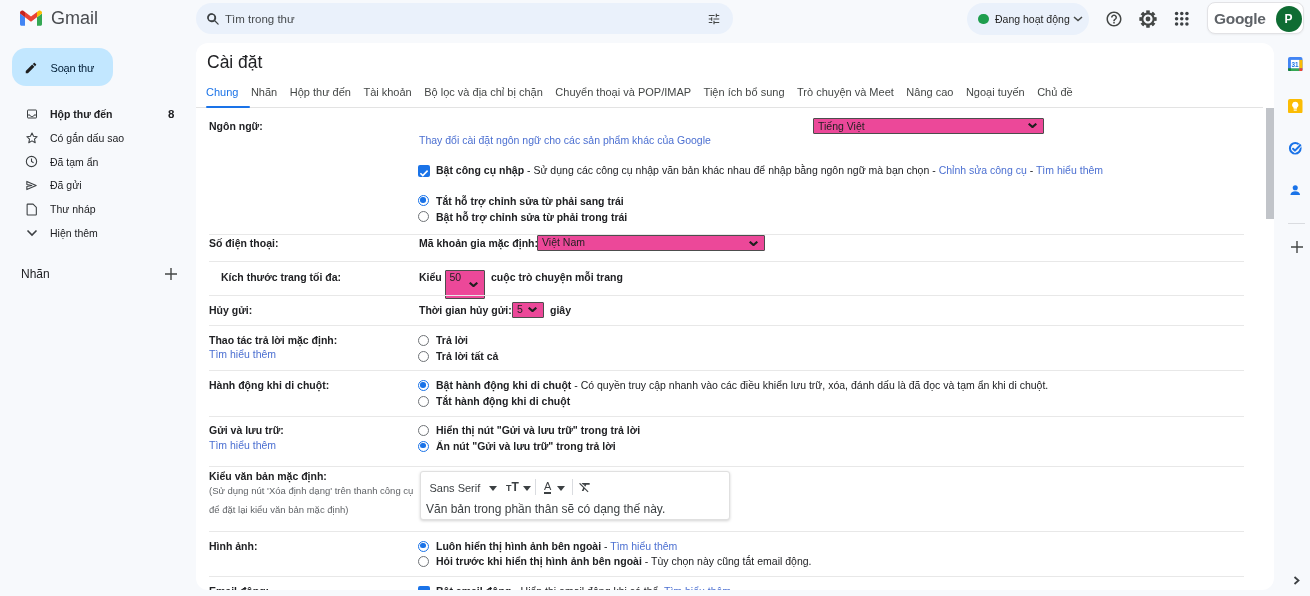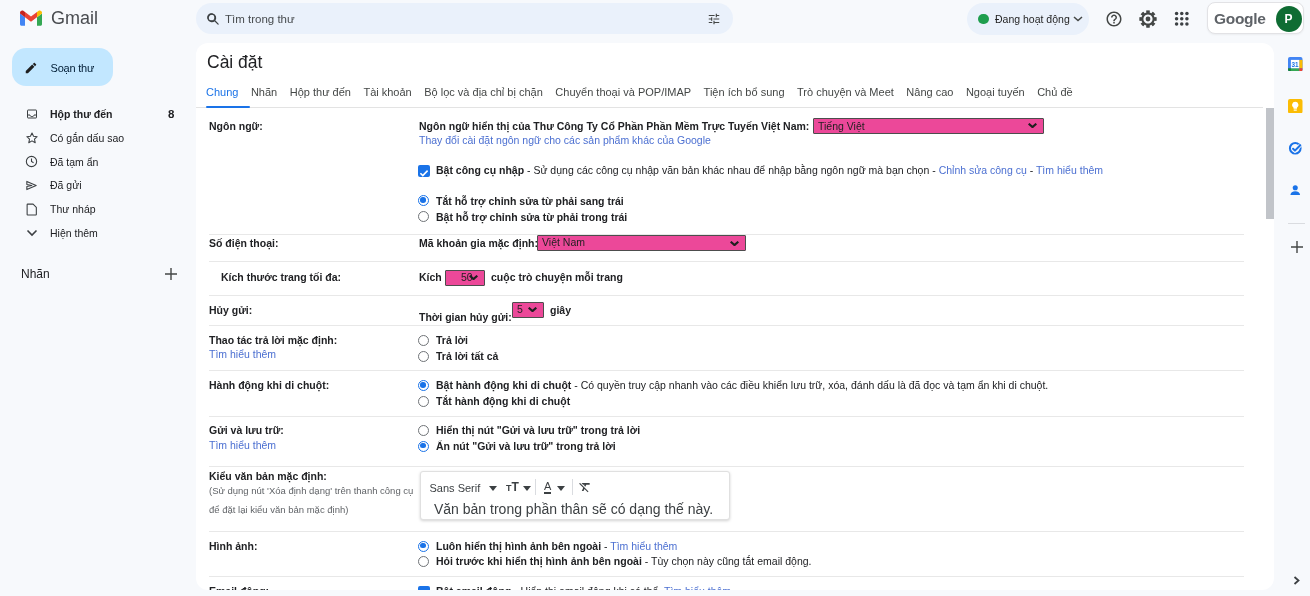--- a/index.html
+++ b/index.html
@@ -132,52 +132,51 @@
       <span>Tiện ích bổ sung</span>
       <span>Trò chuyện và Meet</span>
       <span>Nâng cao</span>
       <span>Ngoại tuyến</span>
       <span>Chủ đề</span>
   </div>
   <div class="abs" style="left:0;top:64px;width:1067px;height:1px;background:#e3e3e3;"></div>
   <div class="abs" style="left:9.8px;top:62.7px;width:44px;height:2.8px;border-radius:2px;background:#1a73e8;"></div>
 
   <div class="line b" style="left:13px;top:78px;">Ngôn ngữ:</div>
-  <div class="line b" style="left:223px;top:78px;">Ngôn ngữ hiển thị của Thư Công Ty Cổ Phần Phần Mềm Trực Tuyến Việt Nam:</div>
   <div class="sel" style="left:617px;top:74.5px;width:231px;height:16.5px;line-height:14.5px;">Tiếng Việt<svg width="9" height="5" viewBox="0 0 9 5">
         <path fill="none" stroke="#1f1f1f" stroke-width="2.1" d="M0.7 0.7l3.8 3.4 3.8-3.4"></path>
       </svg></div>
   <div class="line" style="left:223px;top:92px;"><a class="lnk">Thay đổi cài đặt ngôn ngữ cho các sản phẩm khác của Google</a></div>
   <div class="chk" style="left:222px;top:122px;"><svg width="12" height="12" viewBox="0 0 12 12">
         <path fill="none" stroke="#fff" stroke-width="1.6" d="M2.4 6.2l2.4 2.4 4.8-5"></path>
       </svg></div>
   <div class="line" style="left:240px;top:121.5px;"><span class="b">Bật công cụ nhập</span> - Sử dụng các công cụ nhập văn bản khác nhau để nhập bằng ngôn ngữ mà bạn chọn - <a class="lnk">Chỉnh sửa công cụ</a> - <a class="lnk">Tìm hiểu thêm</a></div>
   <div class="radio on" style="left:222px;top:152px;"></div>
   <div class="line b" style="left:240px;top:152.5px;">Tắt hỗ trợ chỉnh sửa từ phải sang trái</div>
   <div class="radio" style="left:222px;top:168px;"></div>
   <div class="line b" style="left:240px;top:168.5px;">Bật hỗ trợ chỉnh sửa từ phải trong trái</div>
   <div class="sep" style="left:13px;top:191px;"></div>
 
   <div class="line b" style="left:13px;top:194.5px;">Số điện thoại:</div>
   <div class="line b" style="left:223px;top:194.5px;">Mã khoản gia mặc định:</div>
-  <div class="sel" style="left:341px;top:192.4px;width:209px;height:15.5px;line-height:13.5px;">Việt Nam<svg width="9" height="5" viewBox="0 0 9 5">
+  <div class="sel" style="left:341px;top:192.4px;width:228px;height:15.5px;line-height:13.5px;">Việt Nam<svg width="9" height="5" viewBox="0 0 9 5">
         <path fill="none" stroke="#1f1f1f" stroke-width="2.1" d="M0.7 0.7l3.8 3.4 3.8-3.4"></path>
       </svg></div>
   <div class="sep" style="left:13px;top:217.5px;"></div>
 
   <div class="line b" style="left:13px;top:229px;padding-left:12px;">Kích thước trang tối đa:</div>
-  <div class="line b" style="left:223px;top:229px;">Kích</div>
-  <div class="sel" style="left:248.5px;top:226.5px;width:40.5px;height:16px;line-height:13.5px;text-align:center;">50<svg width="9" height="5" viewBox="0 0 9 5">
+  <div class="line b" style="left:223px;top:229px;">Kiểu</div>
+  <div class="sel" style="left:248.5px;top:226.5px;width:40.5px;height:29px;line-height:13.5px;">50<svg width="9" height="5" viewBox="0 0 9 5">
         <path fill="none" stroke="#1f1f1f" stroke-width="2.1" d="M0.7 0.7l3.8 3.4 3.8-3.4"></path>
       </svg></div>
   <div class="line b" style="left:295px;top:229px;">cuộc trò chuyện mỗi trang</div>
   <div class="sep" style="left:13px;top:252px;"></div>
 
   <div class="line b" style="left:13px;top:261.5px;">Hủy gửi:</div>
-  <div class="line b" style="left:223px;top:261.5px;margin-top:7px;">Thời gian hủy gửi:</div>
+  <div class="line b" style="left:223px;top:261.5px;">Thời gian hủy gửi:</div>
   <div class="sel" style="left:316px;top:259px;width:32px;height:15.5px;line-height:13.5px;">5<svg width="9" height="5" viewBox="0 0 9 5">
         <path fill="none" stroke="#1f1f1f" stroke-width="2.1" d="M0.7 0.7l3.8 3.4 3.8-3.4"></path>
       </svg></div>
   <div class="line b" style="left:354px;top:261.5px;">giây</div>
   <div class="sep" style="left:13px;top:281.5px;"></div>
 
   <div class="line b" style="left:13px;top:292px;">Thao tác trả lời mặc định:</div>
   <div class="line" style="left:13px;top:306px;"><a class="lnk">Tìm hiểu thêm</a></div>
   <div class="radio" style="left:222px;top:292px;"></div>
   <div class="line b" style="left:240px;top:292px;">Trả lời</div>
@@ -215,21 +214,21 @@
     </svg>
   <div class="abs" style="left:339px;top:436px;width:1px;height:16px;background:#dadce0;"></div>
   <div class="abs" style="left:348px;top:437px;font-size:11px;color:#3c4043;border-bottom:2.5px solid #3c4043;line-height:12px;">A</div>
   <svg class="abs" style="left:361px;top:442.5px;" width="8" height="5" viewBox="0 0 8 5">
       <path fill="#3c4043" d="M0 0h8L4 5z"></path>
     </svg>
   <div class="abs" style="left:376px;top:436px;width:1px;height:16px;background:#dadce0;"></div>
   <svg class="abs" style="left:382px;top:437px;" width="14" height="14" viewBox="0 0 24 24">
       <path fill="#3c4043" d="M3.27 5L2 6.27l6.97 6.97L6.5 19h3l1.57-3.66L16.73 21 18 19.73 3.55 5.27 3.27 5zM6 5v.18L8.82 8h2.4l-.72 1.68 2.1 2.1L14.21 8H20V5H6z"></path>
     </svg>
-  <div class="abs" style="left:230px;top:461px;font-size:14px;line-height:11px;color:#3c4043;white-space:nowrap;margin-left:8px;">Văn bản trong phần thân sẽ có dạng thế này.</div>
+  <div class="abs" style="left:230px;top:461px;font-size:12px;line-height:11px;color:#3c4043;white-space:nowrap;">Văn bản trong phần thân sẽ có dạng thế này.</div>
   <div class="sep" style="left:13px;top:487.5px;"></div>
 
   <div class="line b" style="left:13px;top:497.5px;">Hình ảnh:</div>
   <div class="radio on" style="left:222px;top:497.5px;"></div>
   <div class="line" style="left:240px;top:497.5px;"><span class="b">Luôn hiển thị hình ảnh bên ngoài</span> - <a class="lnk">Tìm hiểu thêm</a></div>
   <div class="radio" style="left:222px;top:513px;"></div>
   <div class="line" style="left:240px;top:513px;"><span class="b">Hỏi trước khi hiển thị hình ảnh bên ngoài</span> - Tùy chọn này cũng tắt email động.</div>
   <div class="sep" style="left:13px;top:533px;"></div>
 
   <div class="line b" style="left:13px;top:543px;">Email động:</div>

